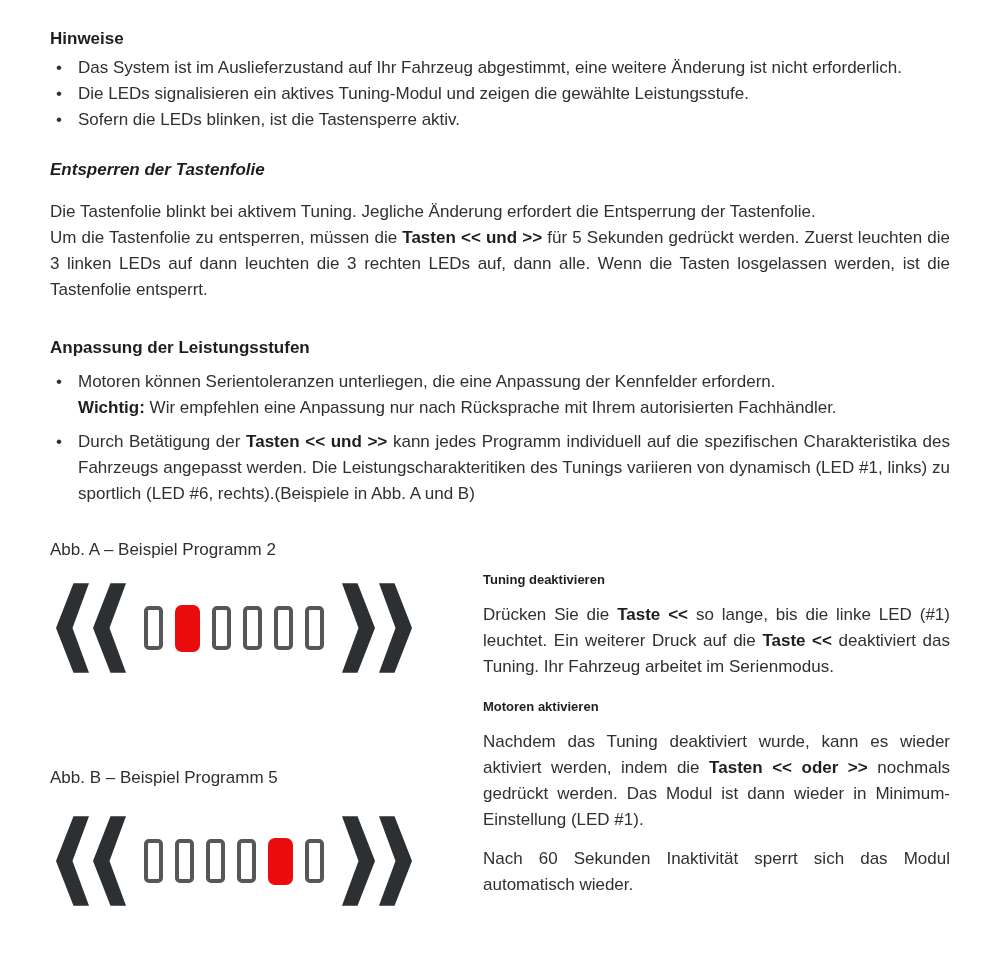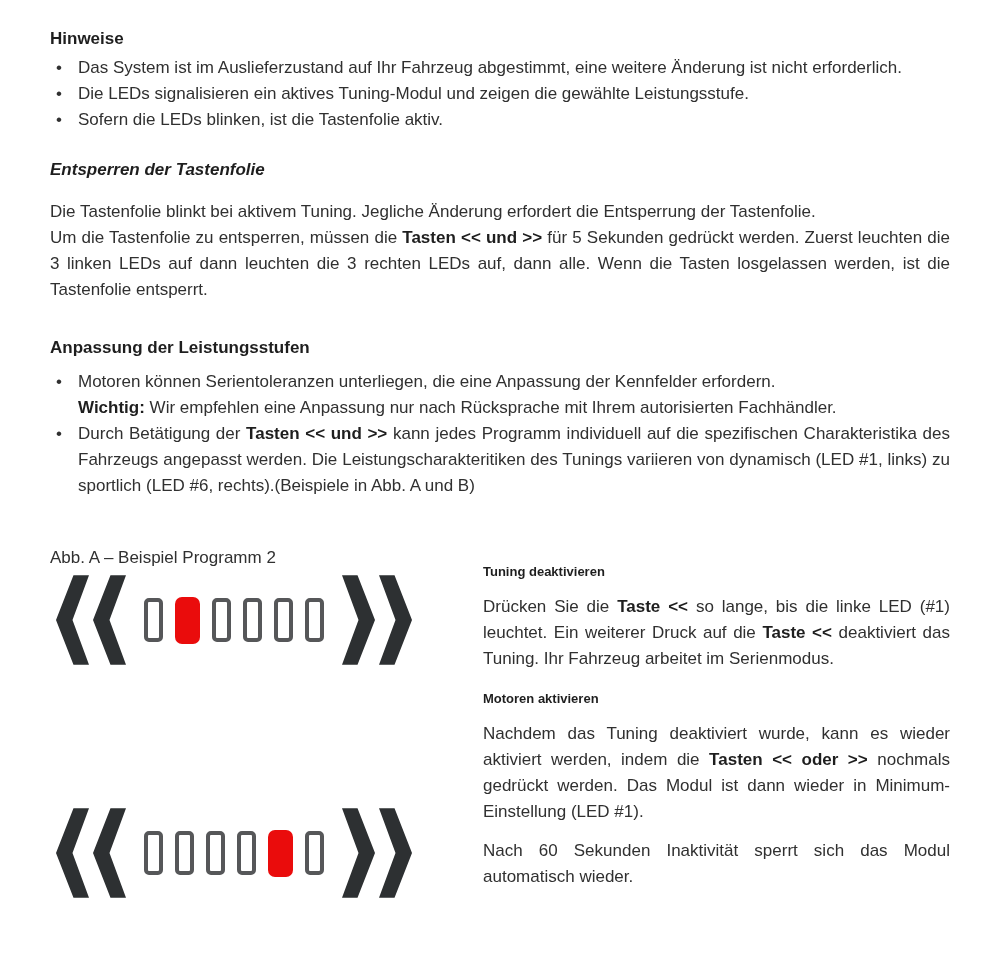--- a/index.html
+++ b/index.html
@@ -30,28 +30,28 @@
   .h-anpassung{margin:32px 0 8px 0;}
   ul.bullets{list-style:none;}
   ul.bullets li{
     position:relative;padding-left:28px;
   }
   ul.bullets li::before{
     content:"\2022";
     position:absolute;left:6px;top:0;
   }
   .just{text-align:justify;}
-  .mt10{margin-top:0;}
+  .mt10{margin-top:8px;}
   b{font-weight:bold;color:var(--heading);}
   
   .bottom{
     position:relative;height:412px;margin-top:20px;
   }
   .abb-caption{position:absolute;left:0;white-space:nowrap;}
-  .abb-caption.a{top:26px;}
+  .abb-caption.a{top:10px;}
   .abb-caption.b{top:238px;}
   .led-figure{
     position:absolute;left:6px;
     display:flex;align-items:center;
     height:92px;
   }
   .led-figure.a{top:55px;}
   .led-figure.b{top:288px;}
   .chev-pair{
     display:flex;gap:4px;color:var(--chevron);
@@ -82,21 +82,21 @@
 </style>
 </head>
 <body>
 
 <div class="page">
 
   <h2 class="h-hinweise">Hinweise</h2>
   <ul class="bullets">
     <li class="just"><span>Das System ist im Auslieferzustand auf Ihr Fahrzeug abgestimmt, eine weitere Änderung ist nicht erforderlich.</span></li>
     <li><span>Die LEDs signalisieren ein aktives Tuning-Modul und zeigen die gewählte Leistungsstufe.</span></li>
-    <li><span>Sofern die LEDs blinken, ist die Tastenfolie aktiv.</span></li>
+    <li><span>Sofern die LEDs blinken, ist die Tastensperre aktiv.</span></li>
   </ul>
 
   <h2 class="h-entsperren">Entsperren der Tastenfolie</h2>
   <div>Die Tastenfolie blinkt bei aktivem Tuning. Jegliche Änderung erfordert die Entsperrung der Tastenfolie.</div>
   <div class="just"><span>Um die Tastenfolie zu entsperren, müssen die </span><b>Tasten &lt;&lt; und &gt;&gt;</b><span> für 5 Sekunden gedrückt werden. Zuerst leuchten die 3 linken LEDs auf dann leuchten die 3 rechten LEDs auf, dann alle. Wenn die Tasten losgelassen werden, ist die Tastenfolie entsperrt.</span></div>
 
   <h2 class="h-anpassung">Anpassung der Leistungsstufen</h2>
   <ul class="bullets">
     <li><span><span>Motoren können Serientoleranzen unterliegen, die eine Anpassung der Kennfelder erfordern.</span><br><b>Wichtig:</b><span> Wir empfehlen eine Anpassung nur nach Rücksprache mit Ihrem autorisierten Fachhändler.</span></span></li>
     <li class="just mt10"><span><span>Durch Betätigung der </span><b>Tasten &lt;&lt; und &gt;&gt;</b><span> kann jedes Programm individuell auf die spezifischen Charakteristika des Fahrzeugs angepasst werden. Die Leistungscharakteritiken des Tunings variieren von dynamisch (LED #1, links) zu sportlich (LED #6, rechts).(Beispiele in Abb. A und B)</span></span></li>
@@ -125,20 +125,21 @@
       <span class="chev-pair">
         <svg width="33" height="92" viewBox="0 0 34 92" aria-hidden="true">
             <polygon points="0,0 16,0 34,46 16,92 0,92 17,46" fill="currentColor"></polygon>
           </svg>
         <svg width="33" height="92" viewBox="0 0 34 92" aria-hidden="true">
             <polygon points="0,0 16,0 34,46 16,92 0,92 17,46" fill="currentColor"></polygon>
           </svg>
       </span>
     </div>
 
+    <div class="abb-caption b">Abb. B – Beispiel Programm 5</div>
     <div class="led-figure b">
       <span class="chev-pair">
         <svg width="33" height="92" viewBox="0 0 34 92" aria-hidden="true">
             <polygon points="34,0 18,0 0,46 18,92 34,92 17,46" fill="currentColor"></polygon>
           </svg>
         <svg width="33" height="92" viewBox="0 0 34 92" aria-hidden="true">
             <polygon points="34,0 18,0 0,46 18,92 34,92 17,46" fill="currentColor"></polygon>
           </svg>
       </span>
       <div class="led-row">

